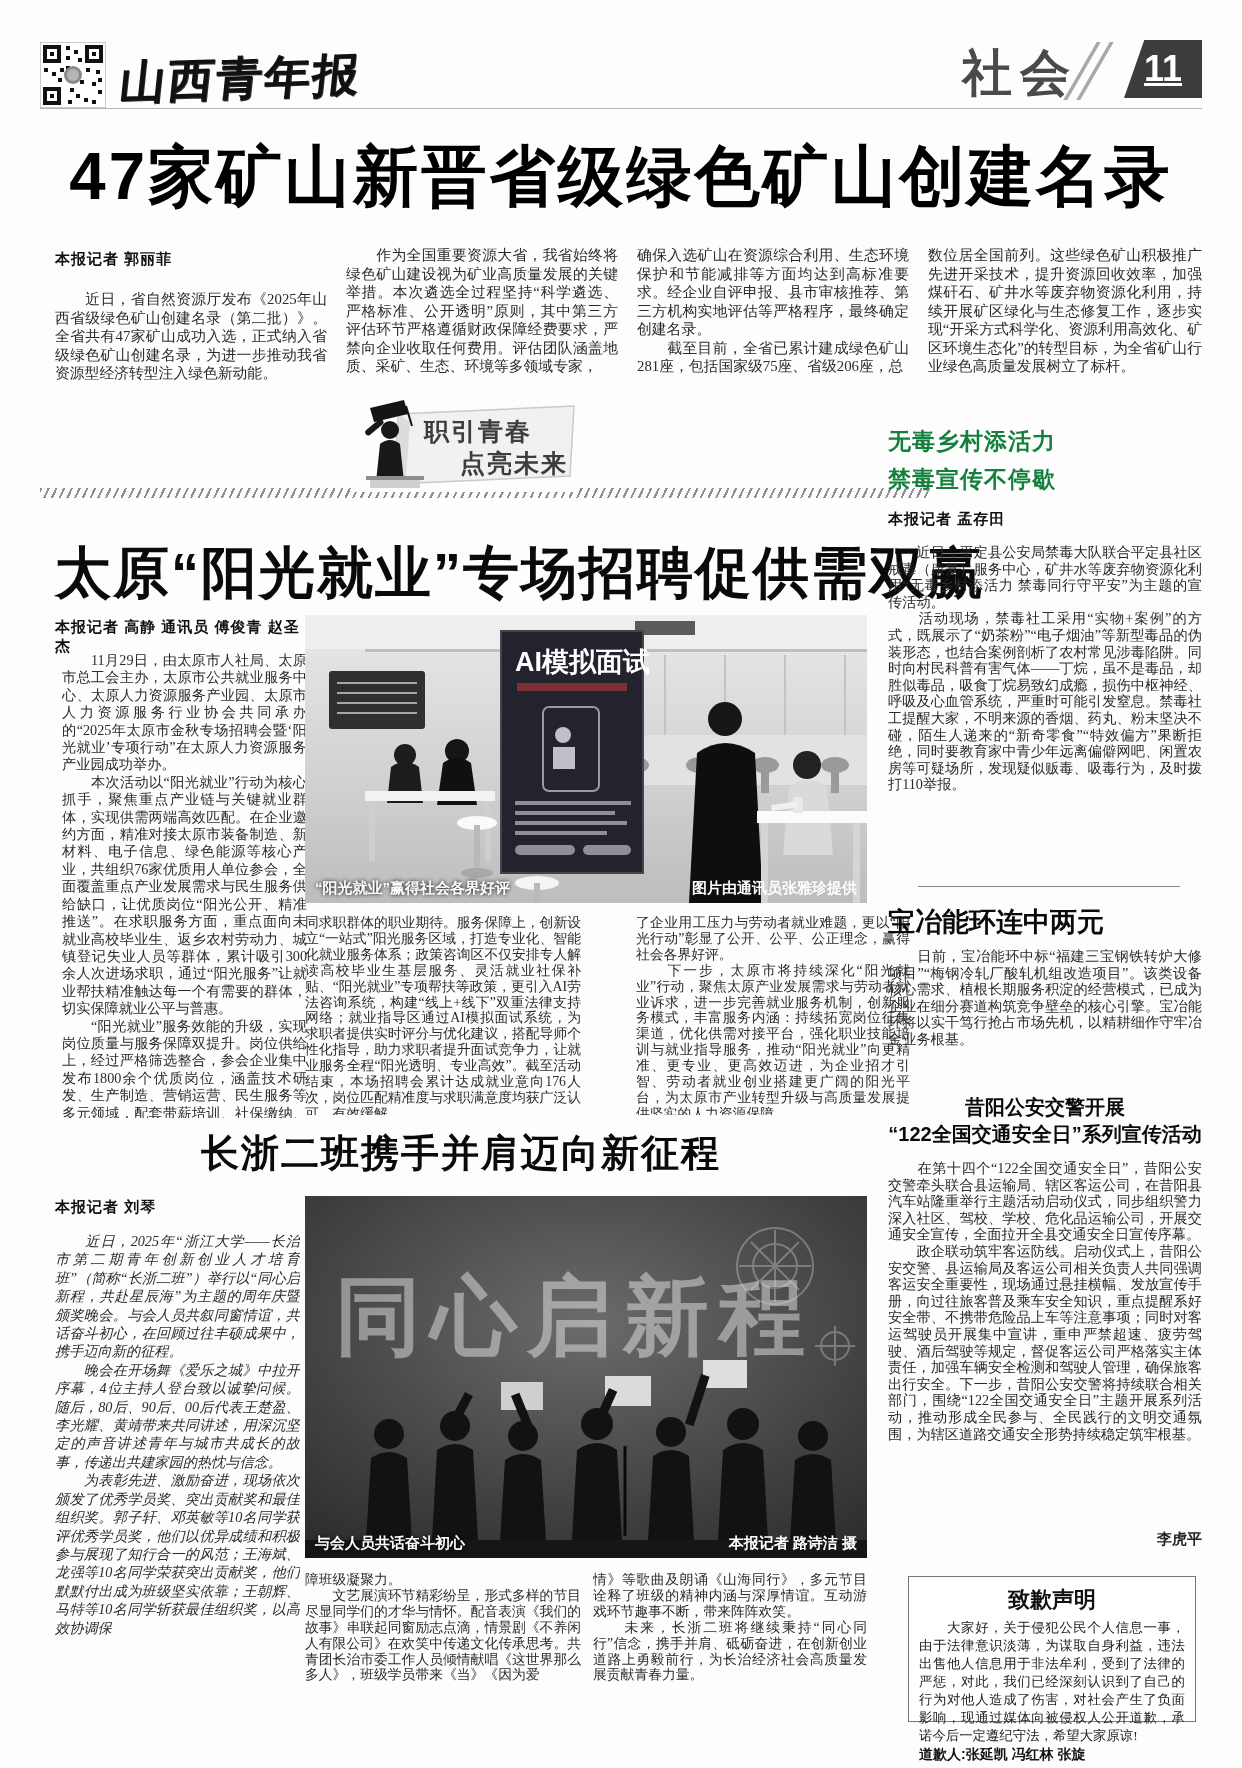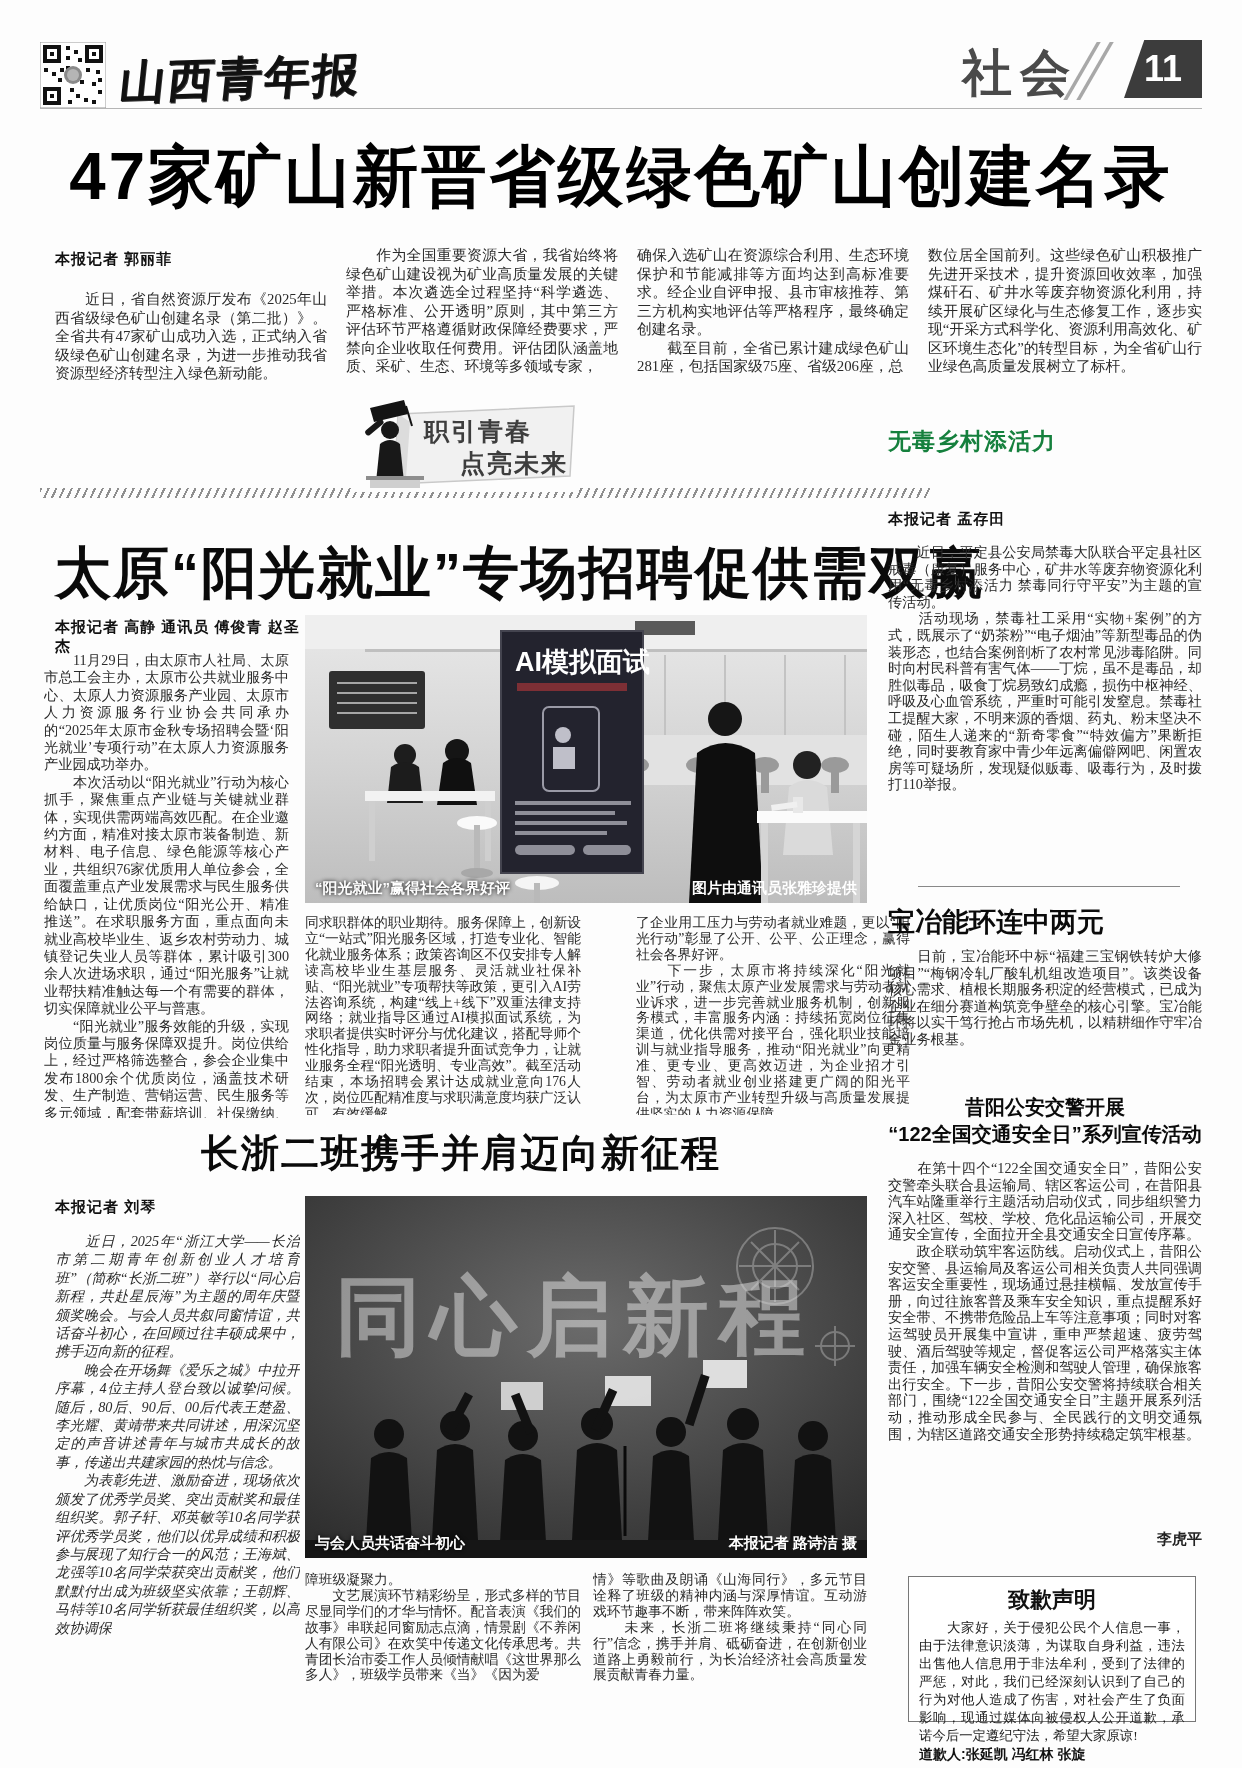--- a/index.html
+++ b/index.html
@@ -10,21 +10,21 @@
   .logo{font-family:"Liberation Serif",serif;font-weight:900;font-size:46px;color:#111;
         transform:skewX(-8deg) rotate(-2deg);letter-spacing:2px;text-shadow:1px 1px 0 #333;}
   .hmeta{font-family:"Liberation Sans",sans-serif;text-align:right;line-height:22px;}
   .hmeta .l1{font-size:15px;font-weight:bold;color:#222;letter-spacing:1px;}
   .hmeta .l2 .tel{font-size:15px;color:#555;}
   .hmeta .l2 .date{font-size:15px;font-weight:bold;color:#111;letter-spacing:1px;}
   .section-title{font-family:"Liberation Serif",serif;font-weight:900;font-size:50px;color:#4a4a4a;letter-spacing:8px;}
   .slash{width:4px;height:58px;background:#a8a8a8;transform:skewX(-30deg);display:inline-block;margin-right:9px;}
   .numbox{width:78px;height:58px;background:#3c3c3c;clip-path:polygon(26% 0,100% 0,100% 100%,0 100%);
           display:flex;align-items:center;justify-content:center;}
-  .numbox span{font-family:"Liberation Sans",sans-serif;font-weight:900;font-size:36px;color:#fff;}
+  .numbox span{font-family:"Liberation Sans",sans-serif;font-weight:900;font-size:36px;color:#fff;text-decoration:underline;}
   .hrule{height:1px;background:#b5b5b5;}
   
   .headline-xl{font-family:"Liberation Sans",sans-serif;font-weight:900;font-size:66px;color:#000;
                text-align:center;letter-spacing:3px;transform:scaleX(.99);white-space:nowrap;}
   .headline-l{font-family:"Liberation Sans",sans-serif;font-weight:900;font-size:56px;color:#0a0a0a;
               text-align:center;letter-spacing:2px;white-space:nowrap;}
   .headline-m{font-family:"Liberation Sans",sans-serif;font-weight:900;font-size:23px;color:#15803d;
               line-height:38px;letter-spacing:1px;}
   .headline-s{font-family:"Liberation Sans",sans-serif;font-weight:900;font-size:27px;color:#0a0a0a;text-align:left;}
   .headline-xs{font-family:"Liberation Sans",sans-serif;font-weight:900;font-size:20px;color:#0a0a0a;
@@ -139,21 +139,21 @@
       <rect x="18" y="88" width="50" height="8" fill="#cfcfcf"></rect>
     </g>
     <text x="72" y="48" font-family="Liberation Sans,sans-serif" font-weight="900" font-size="25" fill="#3d3d3d" letter-spacing="2">职引青春</text>
     <text x="108" y="80" font-family="Liberation Sans,sans-serif" font-weight="900" font-size="25" fill="#3d3d3d" letter-spacing="2">点亮未来</text>
   </svg>
 
   <div class="abs headline-l" style="left:55px;top:536px;width:812px;">太原“阳光就业”专场招聘促供需双赢</div>
 
   <div class="abs byline" style="left:55px;top:618px;width:260px;">本报记者 高静 通讯员 傅俊青 赵圣杰</div>
 
-  <div class="abs col dense" style="left:44px;top:652px;width:245px;height:466px;">
+  <div class="abs col dense" style="left:62px;top:652px;width:245px;height:466px;">
       <p>　　11月29日，由太原市人社局、太原市总工会主办，太原市公共就业服务中心、太原人力资源服务产业园、太原市人力资源服务行业协会共同承办的“2025年太原市金秋专场招聘会暨‘阳光就业’专项行动”在太原人力资源服务产业园成功举办。</p>
       <p>　　本次活动以“阳光就业”行动为核心抓手，聚焦重点产业链与关键就业群体，实现供需两端高效匹配。在企业邀约方面，精准对接太原市装备制造、新材料、电子信息、绿色能源等核心产业，共组织76家优质用人单位参会，全面覆盖重点产业发展需求与民生服务供给缺口，让优质岗位“阳光公开、精准推送”。在求职服务方面，重点面向未就业高校毕业生、返乡农村劳动力、城镇登记失业人员等群体，累计吸引300余人次进场求职，通过“阳光服务”让就业帮扶精准触达每一个有需要的群体，切实保障就业公平与普惠。</p>
       <p>　　“阳光就业”服务效能的升级，实现岗位质量与服务保障双提升。岗位供给上，经过严格筛选整合，参会企业集中发布1800余个优质岗位，涵盖技术研发、生产制造、营销运营、民生服务等多元领域，配套带薪培训、社保缴纳、清晰晋升通道等完善福利，以“阳光岗位”满足不</p>
     </div>
 
   <svg class="abs" style="left:305px;top:615px;" width="562" height="288" viewBox="0 0 562 288">
     <defs>
       <linearGradient id="room" x1="0" y1="0" x2="0" y2="1">
         <stop offset="0" stop-color="#e9e9e9"></stop>
           <stop offset="0.55" stop-color="#d2d2d2"></stop>
@@ -307,20 +307,21 @@
       <p>障班级凝聚力。</p>
       <p>　　文艺展演环节精彩纷呈，形式多样的节目尽显同学们的才华与情怀。配音表演《我们的故事》串联起同窗励志点滴，情景剧《不养闲人有限公司》在欢笑中传递文化传承思考。共青团长治市委工作人员倾情献唱《这世界那么多人》，班级学员带来《当》《因为爱</p>
     </div>
   <div class="abs col dense2" style="left:593px;top:1572px;width:274px;height:176px;">
       <p>情》等歌曲及朗诵《山海同行》，多元节目诠释了班级的精神内涵与深厚情谊。互动游戏环节趣事不断，带来阵阵欢笑。</p>
       <p>　　未来，长浙二班将继续秉持“同心同行”信念，携手并肩、砥砺奋进，在创新创业道路上勇毅前行，为长治经济社会高质量发展贡献青春力量。</p>
     </div>
 
   <div class="abs headline-m" style="left:888px;top:422px;width:314px;">
     <div>无毒乡村添活力</div>
+    <div>禁毒宣传不停歇</div>
   </div>
 
   <div class="abs byline" style="left:888px;top:510px;">本报记者 孟存田</div>
 
   <div class="abs col rcol" style="left:888px;top:544px;width:314px;height:328px;">
       <p>　　近日，平定县公安局禁毒大队联合平定县社区戒毒（康复）服务中心，矿井水等废弃物资源化利用“无毒乡村添活力 禁毒同行守平安”为主题的宣传活动。</p>
       <p>　　活动现场，禁毒社工采用“实物+案例”的方式，既展示了“奶茶粉”“电子烟油”等新型毒品的伪装形态，也结合案例剖析了农村常见涉毒陷阱。同时向村民科普有害气体——丁烷，虽不是毒品，却胜似毒品，吸食丁烷易致幻成瘾，损伤中枢神经、呼吸及心血管系统，严重时可能引发窒息。禁毒社工提醒大家，不明来源的香烟、药丸、粉末坚决不碰，陌生人递来的“新奇零食”“特效偏方”果断拒绝，同时要教育家中青少年远离偏僻网吧、闲置农房等可疑场所，发现疑似贩毒、吸毒行为，及时拨打110举报。</p>
     </div>
 
   <div class="abs hrule" style="left:918px;top:886px;width:262px;background:#888;"></div>

